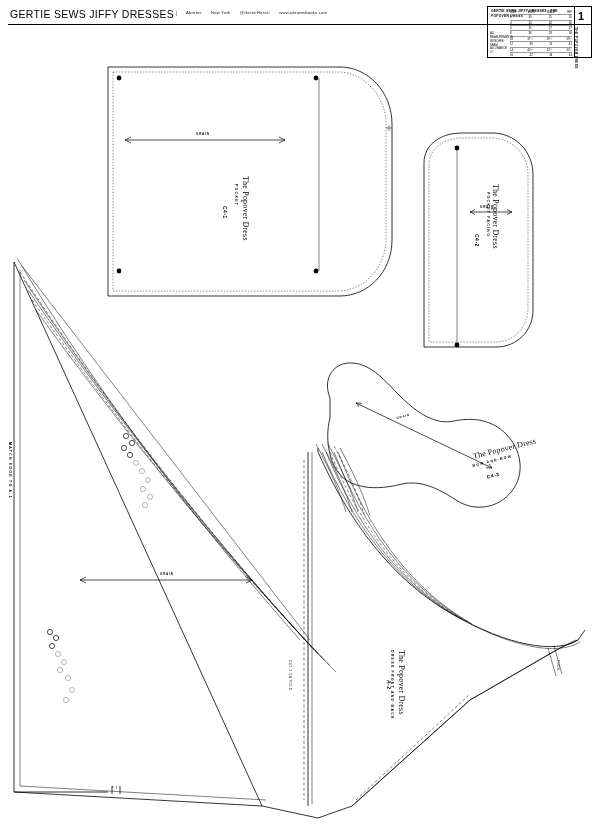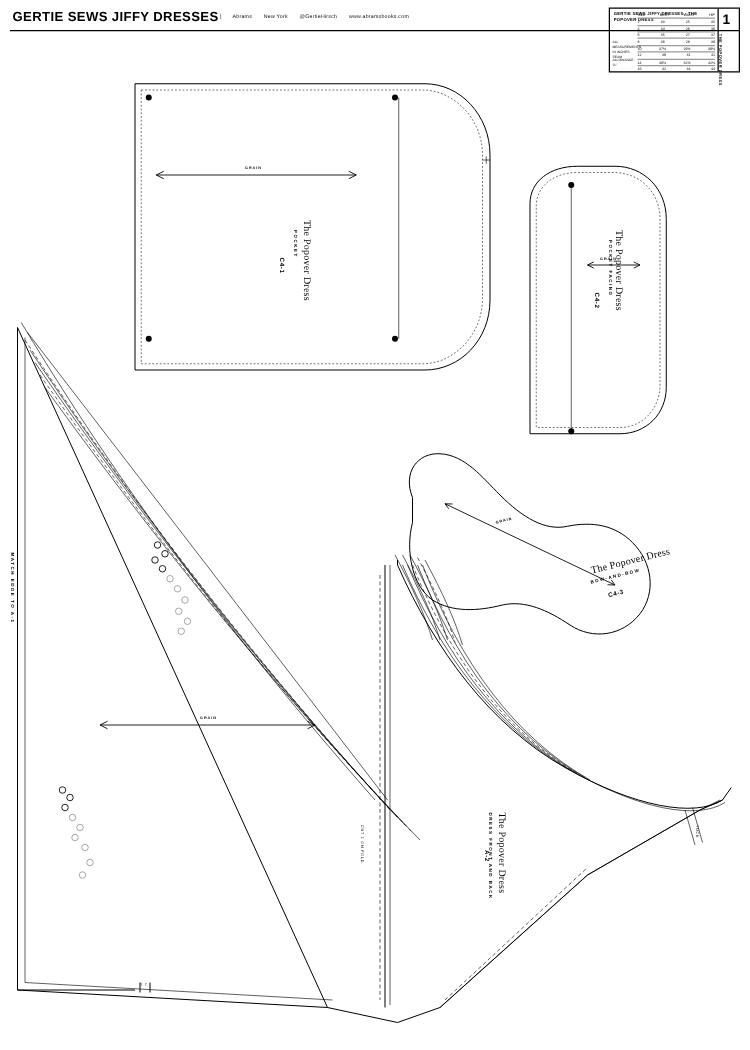--- a/index.html
+++ b/index.html
@@ -36,21 +36,21 @@
     right: 0;
     top: 18px;
     height: 1px;
     background: #000;
   }
   .brand {
     position: absolute;
     left: 2px;
     top: 2px;
     font-size: 10.5px;
-    font-weight: bold;
+    font-weight: normal;
     letter-spacing: 0.3px;
     white-space: nowrap;
   }
   .brand-sep {
     position: absolute;
     left: 168px;
     top: 4px;
     font-size: 5px;
     color: #333;
   }

